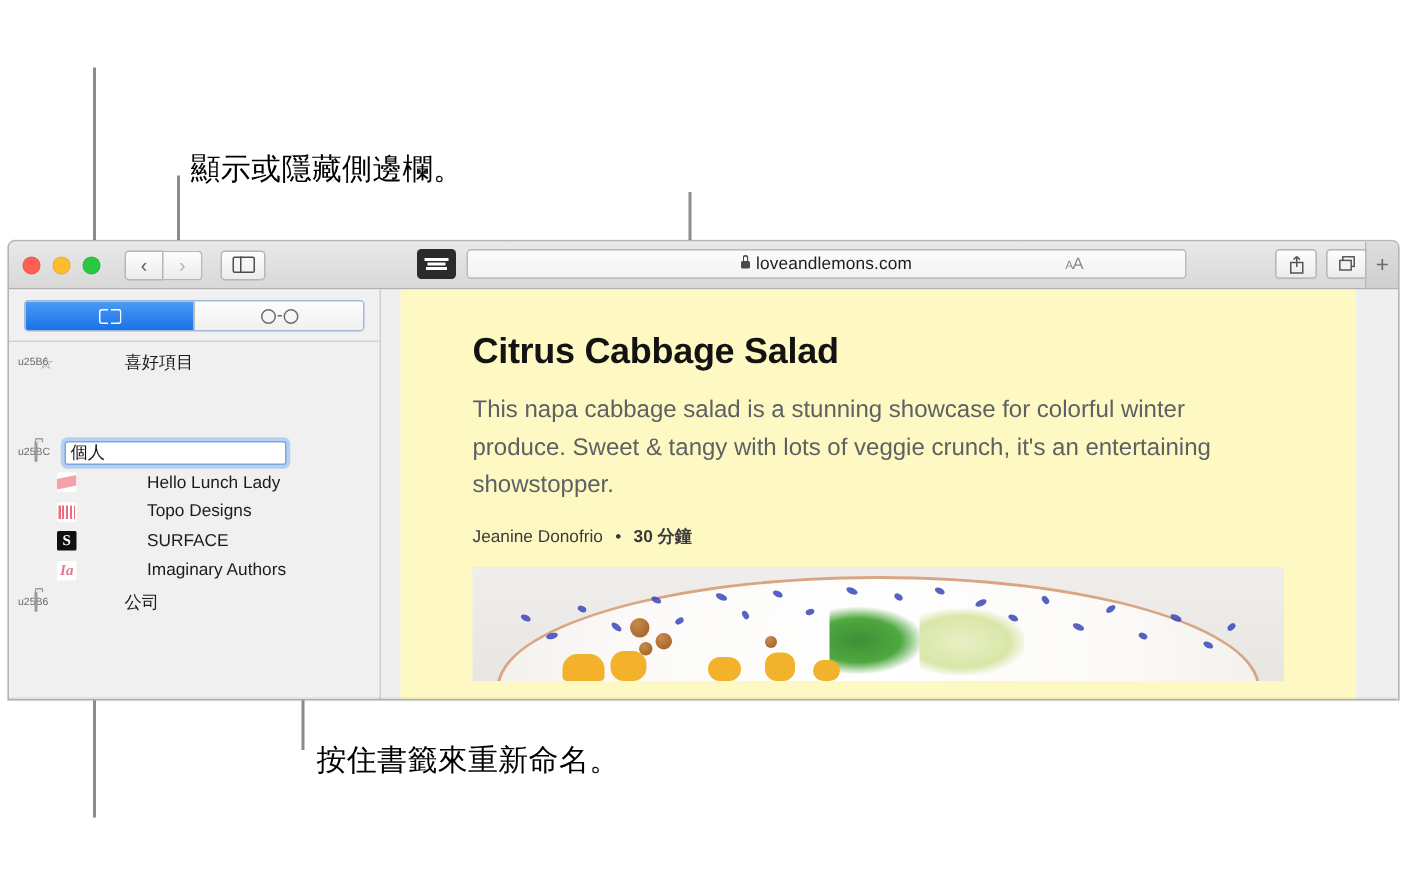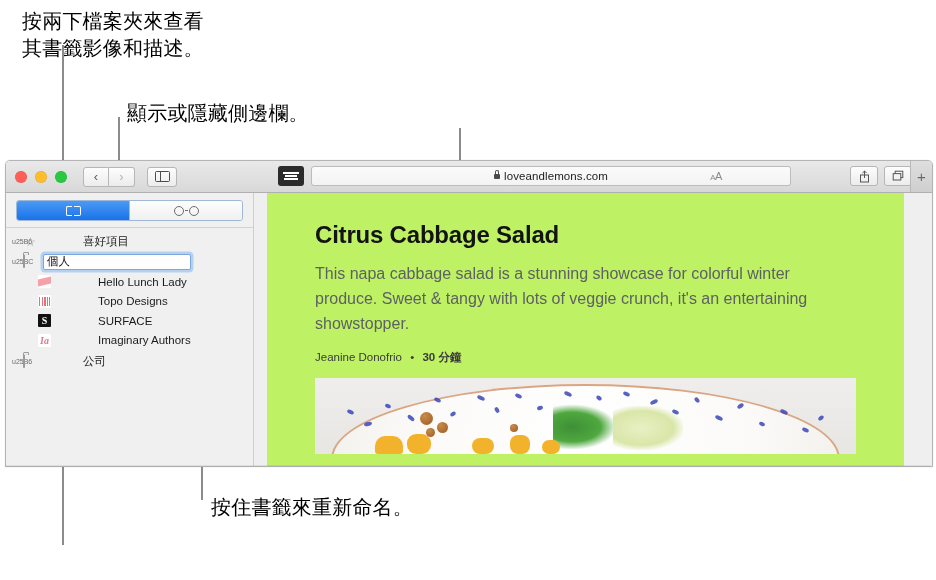--- a/index.html
+++ b/index.html
@@ -149,21 +149,21 @@
     background:linear-gradient(#f4f4f4,#d9d9d9);
     border:1px solid #9a9a9a;border-radius:1.5px 2px 2px 2px;box-sizing:border-box;position:relative;
   }
   .folder:before{
     content:"";position:absolute;left:-1px;top:-3px;width:6px;height:3px;
     background:linear-gradient(#f4f4f4,#dcdcdc);border:1px solid #9a9a9a;border-bottom:none;
     border-radius:1.5px 1.5px 0 0;box-sizing:border-box;
   }
   .rowlabel{white-space:nowrap;overflow:hidden;text-overflow:ellipsis;margin-left:40px;}
 
-  .edit-row{display:flex;align-items:center;height:21px;padding-left:6px;}
+  .edit-row{display:flex;align-items:center;height:21px;padding-left:6px;margin-top:40px;}
   .editfield{
     margin-left:0;width:148px;height:16px;background:#fff;
     border:1px solid #7aa7e0;border-radius:2px;
     box-shadow:0 0 0 2.5px rgba(110,170,240,.45);
     display:flex;align-items:center;padding-left:3px;box-sizing:border-box;
     font-size:11.5px;color:#111;position:relative;
   }
 
   .bm-row{display:flex;align-items:center;height:19.5px;padding-left:32px;}
   .fav{width:13px;height:13px;margin-right:7px;flex:none;border-radius:1px;overflow:hidden;position:relative;}
@@ -185,21 +185,21 @@
   .fav.surface{background:#111;color:#fff;font-size:10px;font-weight:700;
     display:flex;align-items:center;justify-content:center;font-family:"Liberation Serif",serif;}
   .fav.imaginary{background:#fff;color:#e07b8e;font-size:10px;font-weight:700;
     display:flex;align-items:center;justify-content:center;font-family:"Liberation Serif",serif;font-style:italic;}
   .fav.neil{background:#1c1c1c;display:flex;align-items:center;justify-content:center;}
   .fav.neil:after{content:"";width:6px;height:6px;background:#cfcfcf;border-radius:50%;}
 
   
   .content{flex:1;background:#efefef;position:relative;overflow:hidden;}
   .page{
-    position:absolute;left:13px;top:0;right:28px;bottom:0;background:#bef264;
+    position:absolute;left:13px;top:0;right:28px;bottom:0;background:#fef9c3;
   }
   .article{padding:28px 48px 0 48px;}
   .art-title{font-size:24px;font-weight:700;color:#131313;letter-spacing:-.2px;margin:0 0 12px 0;}
   .art-desc{font-size:16px;line-height:25px;color:#5d6163;margin:0 0 14px 0;}
   .byline{font-size:11.5px;color:#3a3a3a;}
   .byline .sep{margin:0 5px;}
   .byline b{font-weight:700;}
 
   .photo{
     margin-top:13px;height:76px;width:100%;position:relative;overflow:hidden;
@@ -226,22 +226,20 @@
   .winshadow{
     position:absolute;left:5px;top:465px;width:926px;height:2px;
     background:linear-gradient(rgba(0,0,0,.10),rgba(0,0,0,0));
   }
 </style>
 </head>
 <body>
 
 <div class="stage">
 
-  <div class="callout" style="left:22px;top:8px;">按兩下檔案夾來查看
-其書籤影像和描述。</div>
   <div class="leader v" style="left:62px;top:45px;height:500px;"></div>
 
   <div class="callout" style="left:127px;top:100px;">顯示或隱藏側邊欄。</div>
   <div class="leader v" style="left:118px;top:117px;height:46px;"></div>
 
   <div class="leader v" style="left:459px;top:128px;height:37px;"></div>
 
   <div class="callout" style="left:211px;top:494px;">按住書籤來重新命名。</div>
   <div class="leader h" style="left:163px;top:252px;width:40px;"></div>
   <div class="leader v" style="left:201px;top:252px;height:248px;"></div>

